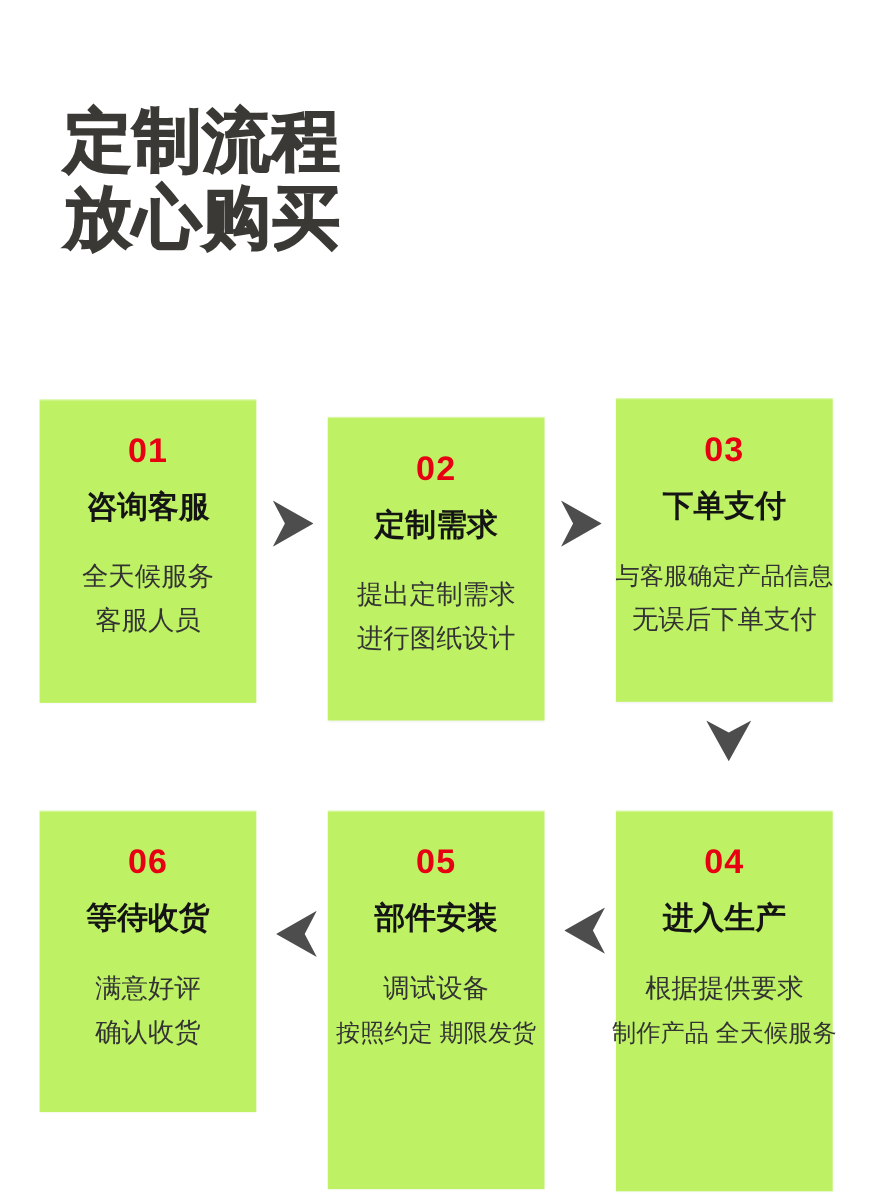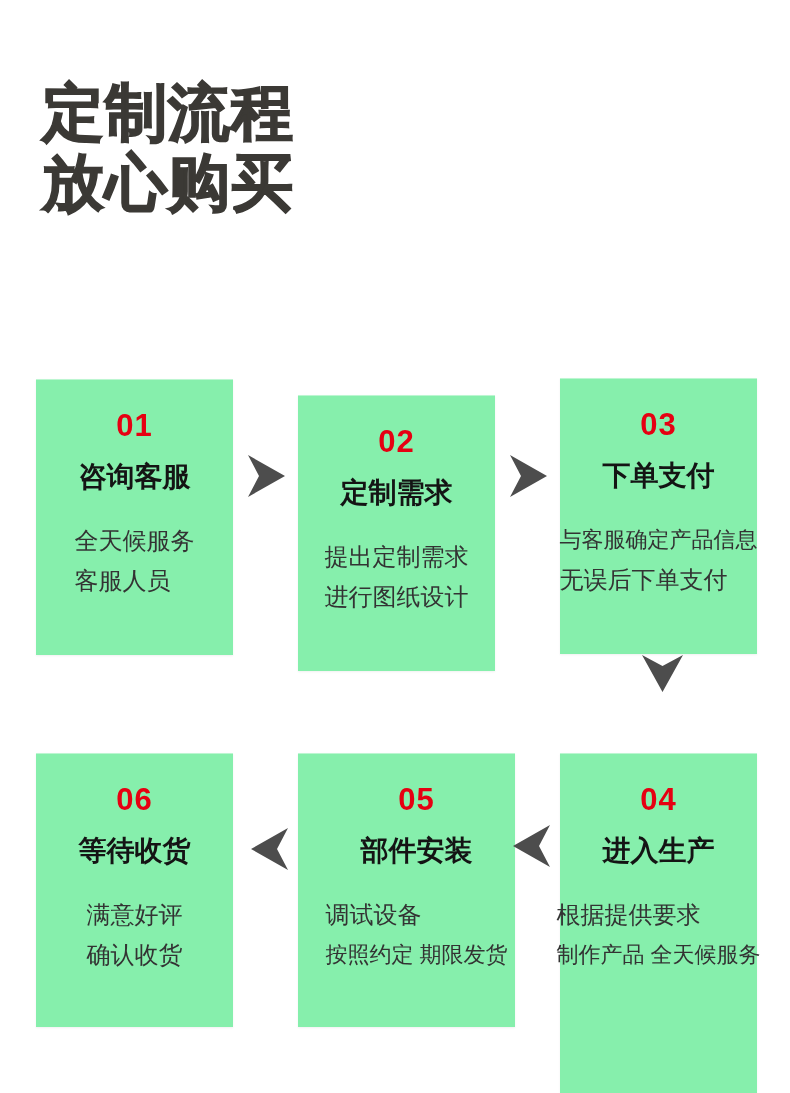--- a/index.html
+++ b/index.html
@@ -11,40 +11,39 @@
     position: relative;
     width: 790px;
     height: 1093px;
     background: #ffffff;
     overflow: hidden;
   }
   .main-title {
     position: absolute;
     left: 42px;
     top: 78px;
-    margin: 0;
+    margin: 16px;
     font-size: 62px;
     line-height: 70px;
     font-weight: 900;
     color: #3b3935;
     letter-spacing: 1px;
     -webkit-text-stroke: 1.5px #3b3935;
     white-space: nowrap;
   }
   .card {
     position: absolute;
     width: 197px;
     height: 276px;
-    background: #86efac;
+    background: #bef264;
     box-shadow: inset 0 1px 0 rgba(255,255,255,0.45), 0 1px 2px rgba(0,0,0,0.06);
     display: flex;
     flex-direction: column;
     align-items: center;
-    text-align: left;
-    margin-top: 16px;
+    text-align: center;
   }
   .step-number {
     margin-top: 29px;
     font-size: 31px;
     font-weight: 800;
     color: #e60012;
     letter-spacing: 1px;
     line-height: 36px;
   }
   .step-title {
@@ -101,21 +100,21 @@
 
   <div class="card" style="left:36px; top:737px; height:274px;">
     <div class="step-number">06</div>
     <div class="step-title">等待收货</div>
     <div class="step-desc">
       <div>满意好评</div>
       <div>确认收货</div>
     </div>
   </div>
 
-  <div class="card" style="left:298px; top:737px; height:274px;padding-left:20px;">
+  <div class="card" style="left:298px; top:737px; height:344px;">
     <div class="step-number">05</div>
     <div class="step-title">部件安装</div>
     <div class="step-desc">
       <div>调试设备</div>
       <div class="sm">按照约定 期限发货</div>
     </div>
   </div>
 
   <div class="card" style="left:560px; top:737px; height:346px;">
     <div class="step-number">04</div>

